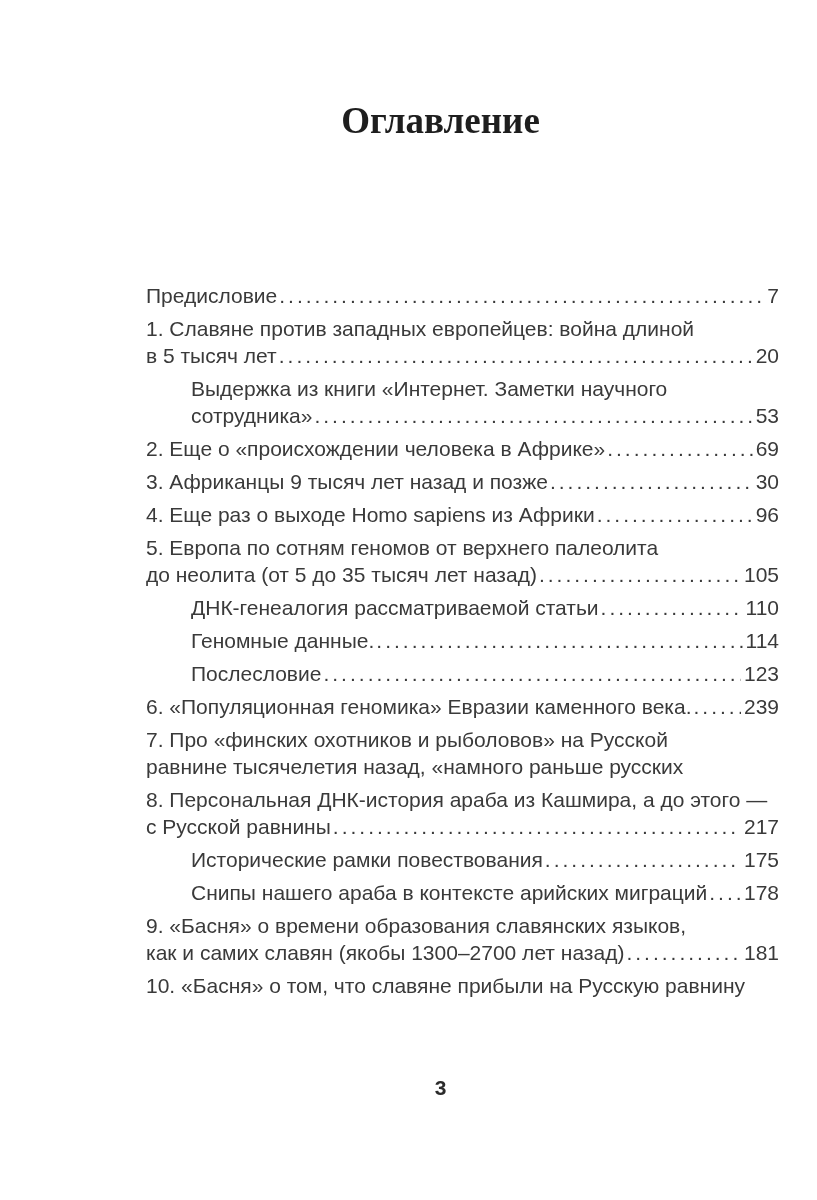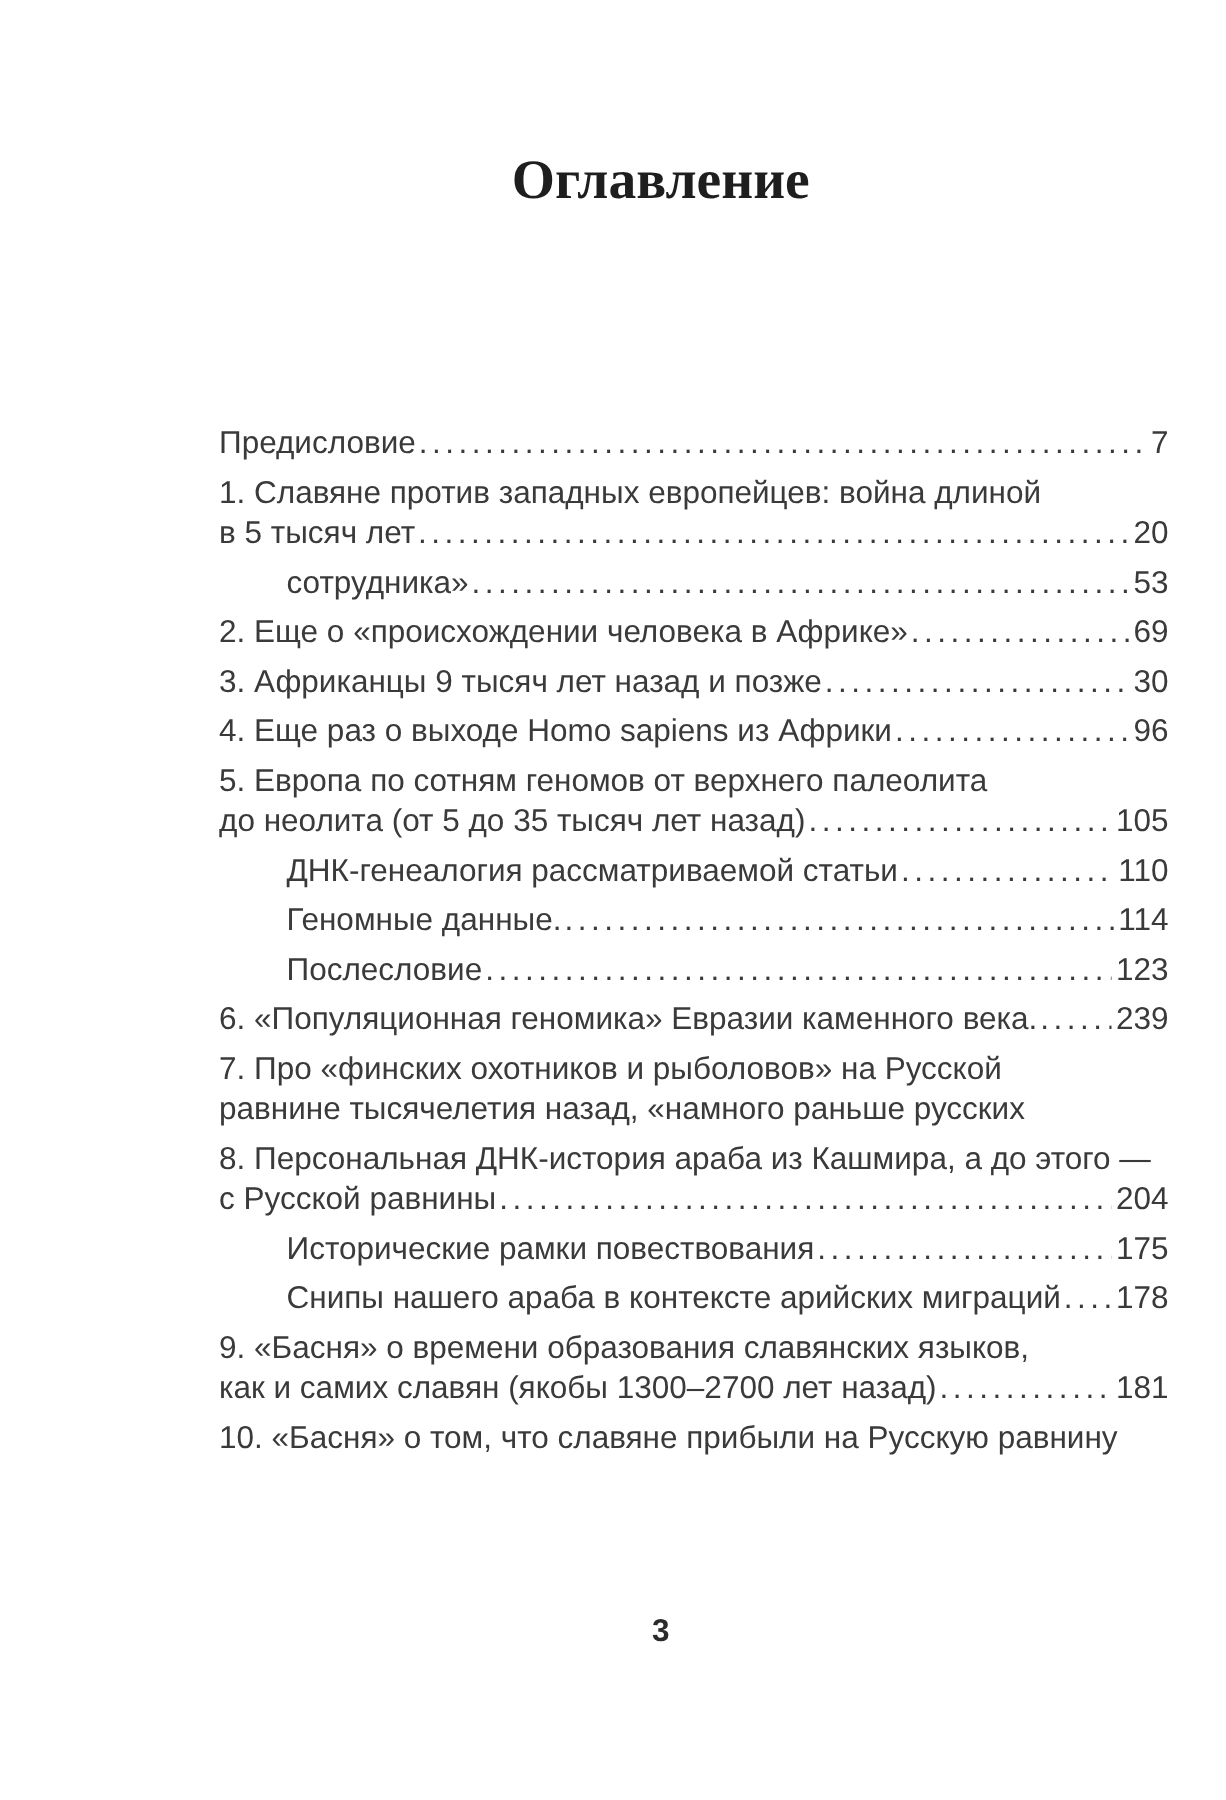--- a/index.html
+++ b/index.html
@@ -95,20 +95,21 @@
       </div>
       <div class="entry">
         <div class="line"><span class="lbl">1. Славяне против западных европейцев: война длиной</span></div>
         <div class="line last">
           <span class="lbl">в 5 тысяч лет</span>
           <span class="dots"></span>
           <span class="pg">20</span>
         </div>
       </div>
       <div class="entry indent">
+        <div class="line"><span class="lbl">Выдержка из книги «Интернет. Заметки научного</span></div>
         <div class="line last">
           <span class="lbl">сотрудника»</span>
           <span class="dots"></span>
           <span class="pg">53</span>
         </div>
       </div>
       <div class="entry">
         <div class="line last">
           <span class="lbl">2. Еще о «происхождении человека в Африке»</span>
           <span class="dots"></span>
@@ -167,21 +168,21 @@
       </div>
       <div class="entry">
         <div class="line"><span class="lbl">7. Про «финских охотников и рыболовов» на Русской</span></div>
         <div class="line"><span class="lbl">равнине тысячелетия назад, «намного раньше русских</span></div>
       </div>
       <div class="entry">
         <div class="line"><span class="lbl">8. Персональная ДНК-история араба из Кашмира, а до этого —</span></div>
         <div class="line last">
           <span class="lbl">с Русской равнины</span>
           <span class="dots"></span>
-          <span class="pg">204</span>
+          <span class="pg">217</span>
         </div>
       </div>
       <div class="entry indent">
         <div class="line last">
           <span class="lbl">Исторические рамки повествования</span>
           <span class="dots"></span>
           <span class="pg">175</span>
         </div>
       </div>
       <div class="entry indent">

